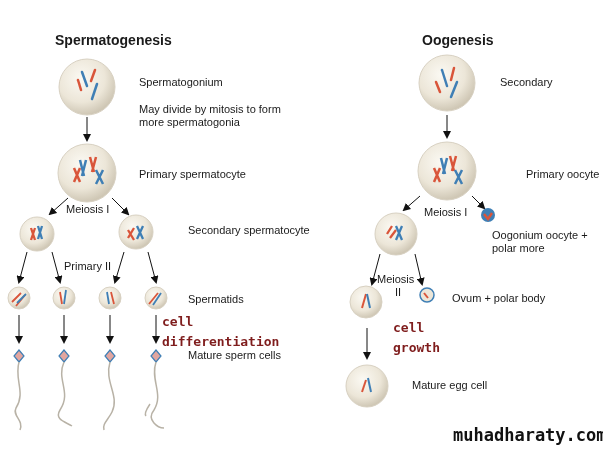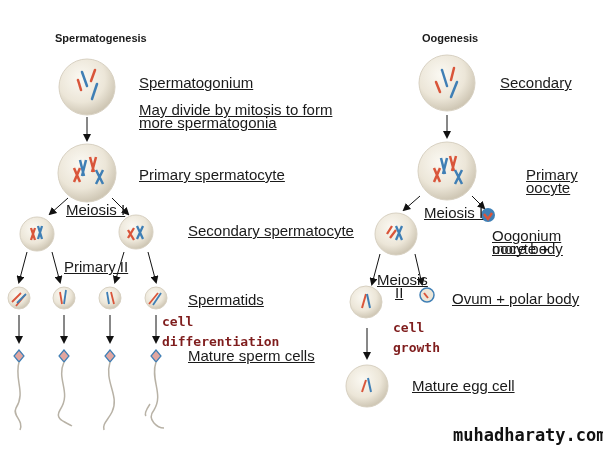--- a/index.html
+++ b/index.html
@@ -1,19 +1,19 @@
 <!DOCTYPE html>
 <html><head>
 <meta charset="utf-8">
 <style>
   html, body { margin: 0; padding: 0; }
   body { width: 603px; height: 450px; background: #ffffff; position: relative; overflow: hidden; font-family: "Liberation Sans", sans-serif; color: #1a1a1a; }
   .abs { position: absolute; }
-  .title { font-weight: bold; font-size: 11px; }
-  .lbl { font-size: 15px; line-height: 13px; text-decoration: underline; }
+  .title { font-weight: bold; font-size: 14px; }
+  .lbl { font-size: 11px; line-height: 13px; }
   .red { color: #7f1d1d; font-weight: bold; font-family: "DejaVu Sans Mono", monospace; font-size: 13px; line-height: 20px; }
   .wm { font-family: "DejaVu Sans Mono", monospace; font-weight: bold; font-size: 17px; color: #111; }
   svg { position: absolute; left: 0; top: 0; }
 </style>
 </head>
 <body>
 
 <svg width="603" height="450" viewBox="0 0 603 450">
   <defs>
     <radialGradient id="cellg" cx="40%" cy="35%" r="65%">
@@ -159,21 +159,21 @@
 <div class="abs lbl" style="left:188px;top:293px;">Spermatids</div>
 <div class="abs lbl" style="left:188px;top:349px;">Mature sperm cells</div>
 <div class="abs red" style="left:162px;top:312px;">cell</div>
 <div class="abs red" style="left:162px;top:332px;">differentiation</div>
 
 <div class="abs title" style="left:422px;top:32px;">Oogenesis</div>
 <div class="abs lbl" style="left:500px;top:76px;">Secondary</div>
 <div class="abs lbl" style="left:502px;top:168px;padding-left:24px;">Primary oocyte</div>
 <div class="abs lbl" style="left:424px;top:206px;">Meiosis I</div>
 <div class="abs lbl" style="left:492px;top:229px;">Oogonium oocyte +</div>
-<div class="abs lbl" style="left:492px;top:242px;">more body</div>
+<div class="abs lbl" style="left:492px;top:242px;">polar more</div>
 <div class="abs lbl" style="left:377px;top:273px;">Meiosis</div>
 <div class="abs lbl" style="left:395px;top:286px;">II</div>
 <div class="abs lbl" style="left:452px;top:292px;">Ovum + polar body</div>
 <div class="abs lbl" style="left:412px;top:379px;">Mature egg cell</div>
 <div class="abs red" style="left:393px;top:318px;">cell</div>
 <div class="abs red" style="left:393px;top:338px;">growth</div>
 
 <div class="abs wm" style="left:453px;top:425px;">muhadharaty.com</div>
 
 </body></html>

